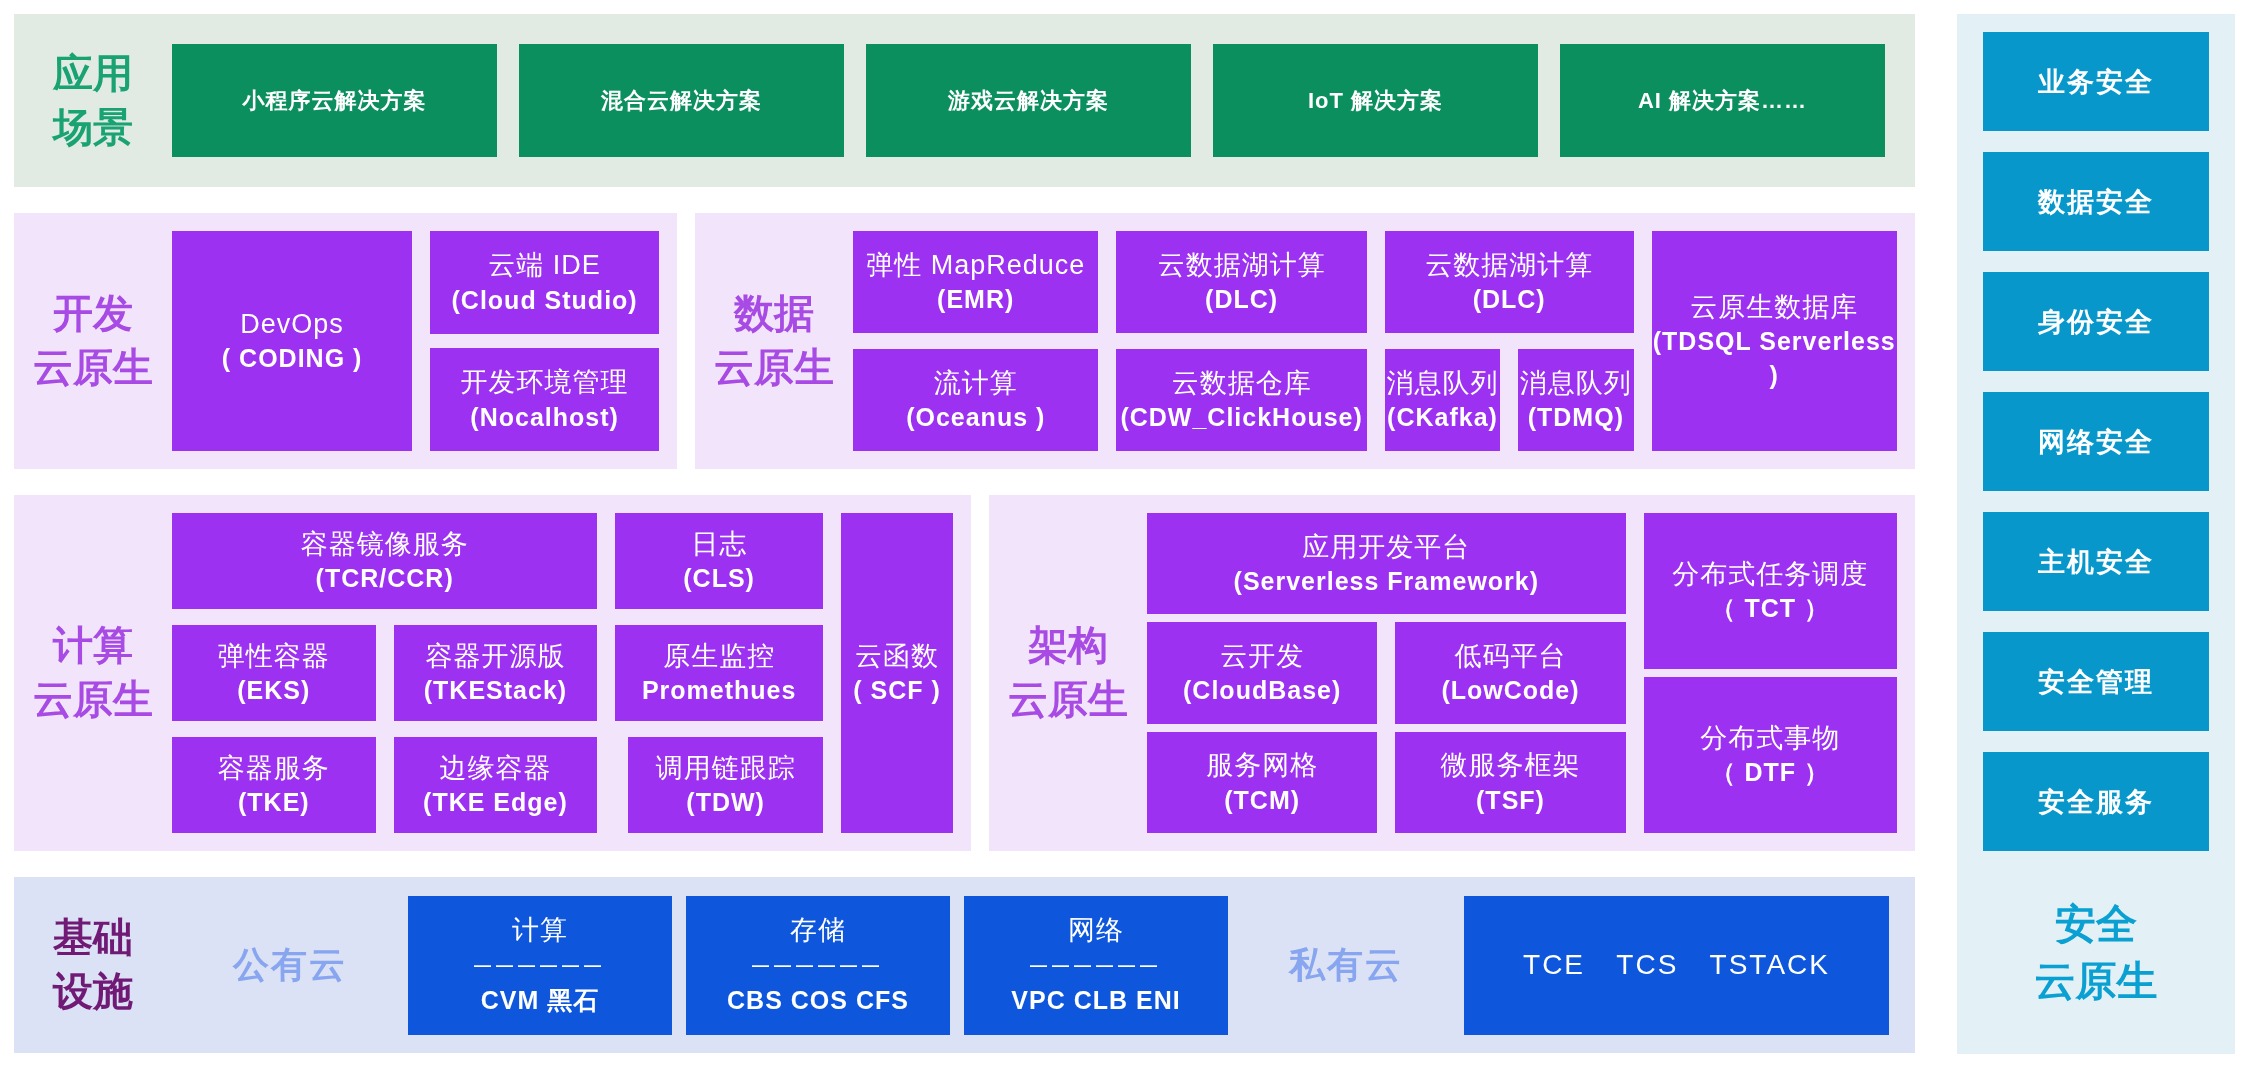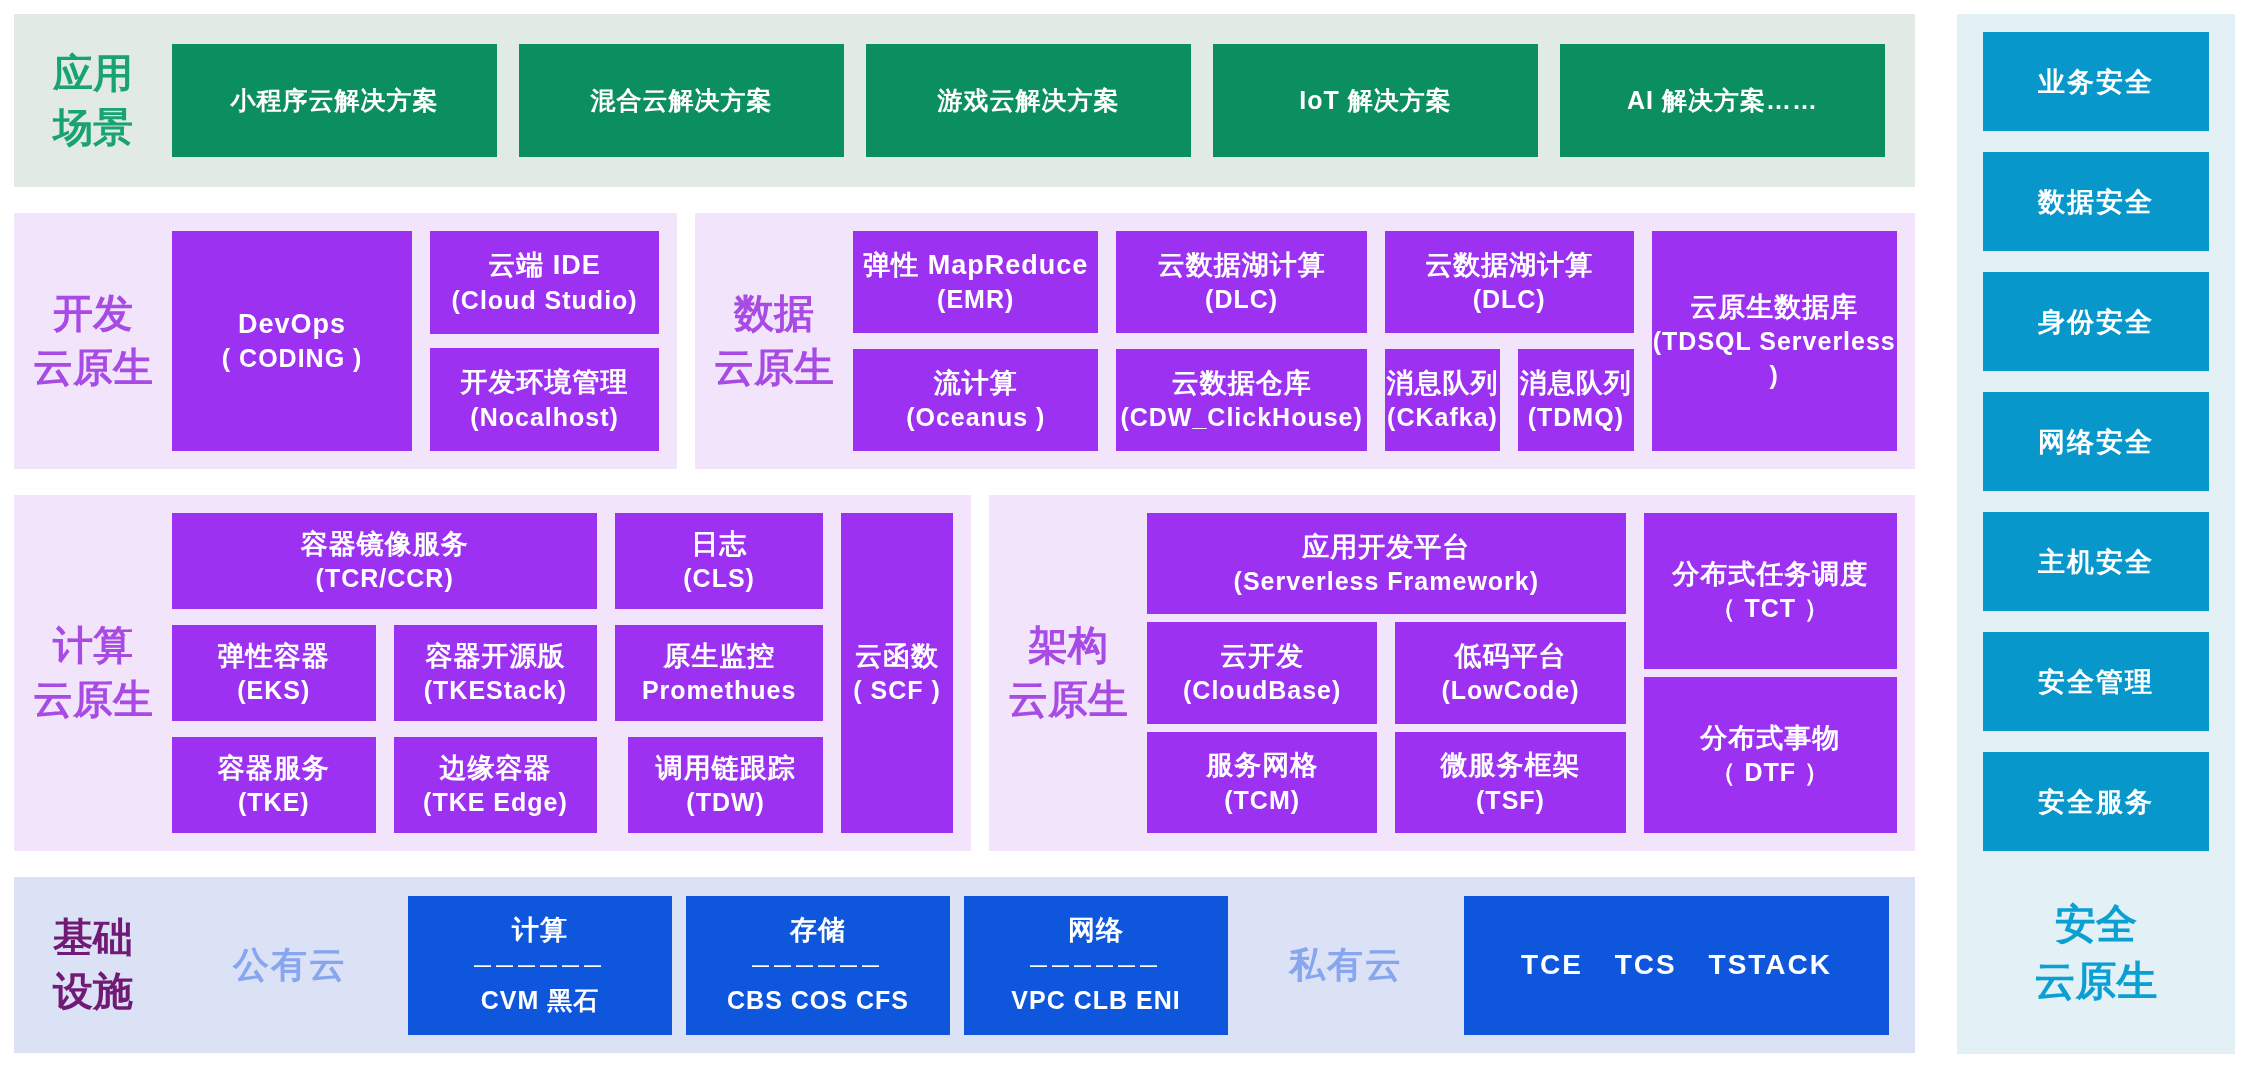--- a/index.html
+++ b/index.html
@@ -9,28 +9,28 @@
   .canvas { width:2249px; height:1068px; background:#ffffff; display:flex; padding:14px; gap:42px; }
 
   .main { flex:1; display:flex; flex-direction:column; gap:26px; min-width:0; }
 
   
   .section { display:flex; align-items:stretch; }
   .panel-label { width:158px; display:flex; flex-direction:column; justify-content:center; align-items:center; font-weight:700; font-size:40px; line-height:1.35;font-family:Liberation Serif, serif; }
   .grid-wrap { flex:1; padding:18px 18px 18px 0; display:grid; gap:16px 18px; }
 
   .box { display:flex; flex-direction:column; justify-content:center; align-items:center; color:#fff; text-align:center; }
-  .box-title { font-weight:700; font-size:27px; line-height:1.35; letter-spacing:1px; }
+  .box-title { font-weight:400; font-size:27px; line-height:1.35; letter-spacing:1px; }
   .box-sub { font-weight:700; font-size:25px; line-height:1.35; letter-spacing:1px; }
 
   
   .sec-app { height:173px; background:#e1eae3; }
   .sec-app .panel-label { color:#19a272; }
   .app-btn-row { flex:1; display:flex; gap:22px; align-items:center; padding-right:30px; }
-  .app-btn { flex:1; height:113px; background:#0c8f5e; color:#fff; display:flex; align-items:center; justify-content:center; font-weight:700; font-size:25px; letter-spacing:1px; }
+  .app-btn { flex:1; height:113px; background:#0c8f5e; color:#fff; display:flex; align-items:center; justify-content:center; font-weight:700; font-size:22px; letter-spacing:1px; }
 
   
   .purple-panel { background:#f2e5fb; }
   .purple-panel .panel-label { color:#a84ae4; }
   .purple-panel .box { background:#9d31f1; }
   .row-flex { display:flex; gap:18px; }
   .row2 { height:256px; }
   .row3 { height:356px; }
   .panel-dev { width:663px; }
   .panel-data { flex:1; min-width:0; }

